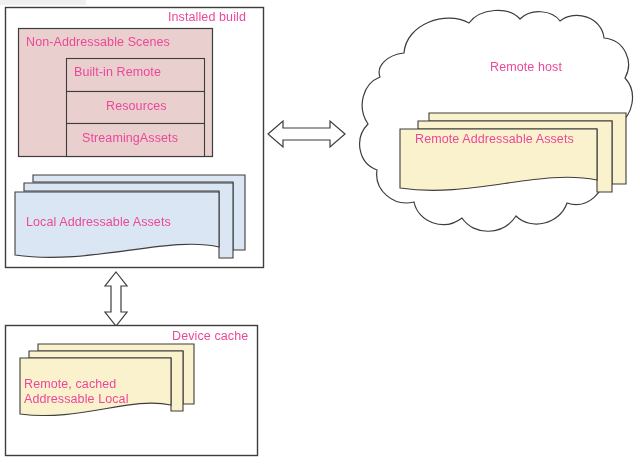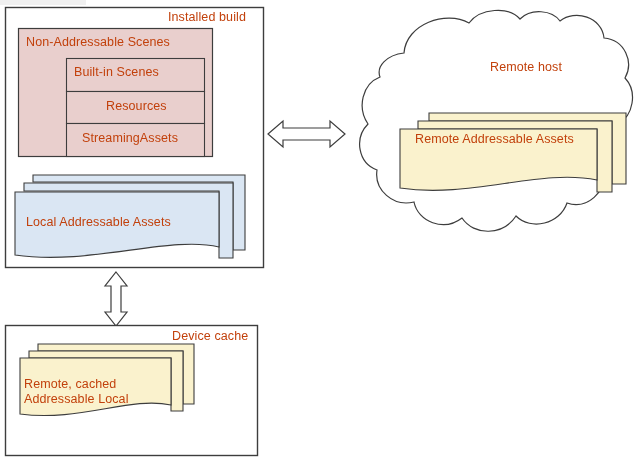--- a/index.html
+++ b/index.html
@@ -19,21 +19,21 @@
     position: absolute;
     left: 0;
     top: 0;
     width: 640px;
     height: 464px;
   }
   .label {
     position: absolute;
     font-size: 12.5px;
     line-height: 15px;
-    color: #c2410c;
+    color: #ec4899;
     white-space: pre;
     letter-spacing: 0.1px;
   }
   .top-strip {
     position: absolute;
     left: 0;
     top: 0;
     width: 86px;
     height: 5px;
     background: #f0f0f0;
@@ -110,21 +110,21 @@
   <path d="M 429 113 L 626 113 L 626 184 L 612 184 L 612 121 L 429 121 Z" fill="#faf2cd" stroke="#3d3d3d" stroke-width="1.1"></path>
   <path d="M 418 121 L 612 121 L 612 192 L 597 192 L 597 129 L 418 129 Z" fill="#faf2cd" stroke="#3d3d3d" stroke-width="1.1"></path>
   <path d="M 400 129 L 597 129 L 597 180
            C 540 168 470 199 400 188 Z" fill="#faf2cd" stroke="#3d3d3d" stroke-width="1.1"></path>
 </svg>
 
 <div class="label" id="installed-build-label">Installed build</div>
 
 <div class="label" id="non-addressable-label">Non-Addressable Scenes</div>
 
-<div class="label" id="builtin-scenes-label">Built-in Scenes</div>
+<div class="label" id="builtin-scenes-label">Built-in Remote</div>
 
 <div class="label" id="resources-label">Resources</div>
 
 <div class="label" id="streaming-assets-label">StreamingAssets</div>
 
 <div class="label" id="local-assets-label">Local Addressable Assets</div>
 
 <div class="label" id="remote-host-label">Remote host</div>
 
 <div class="label" id="remote-assets-label">Remote Addressable Assets</div>

